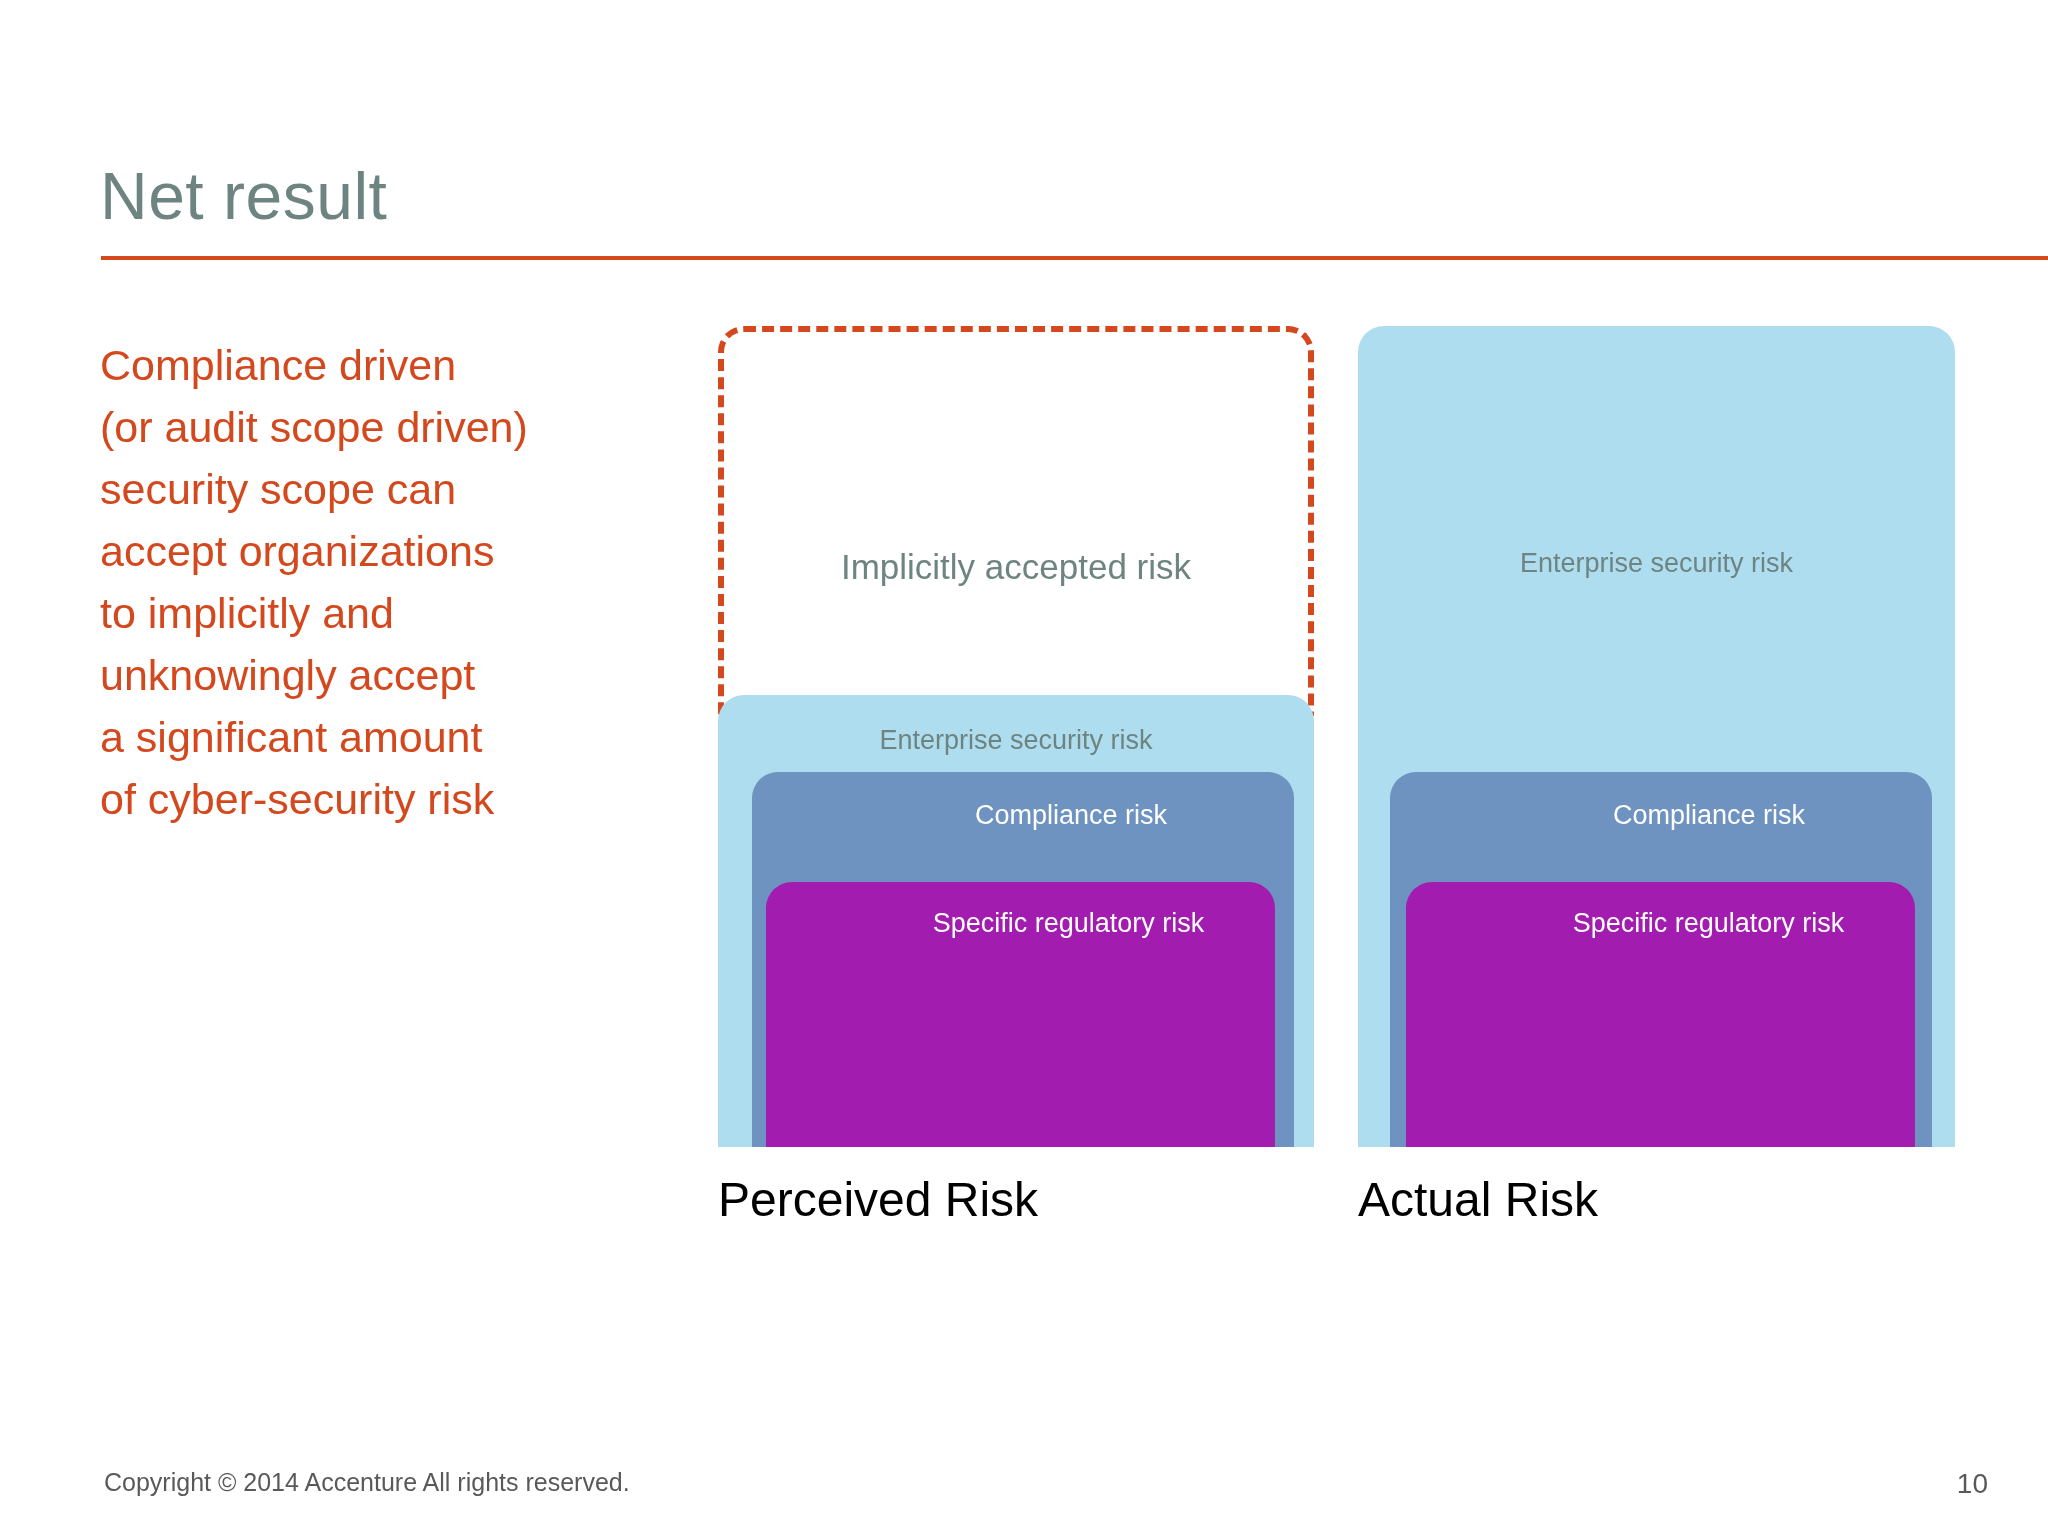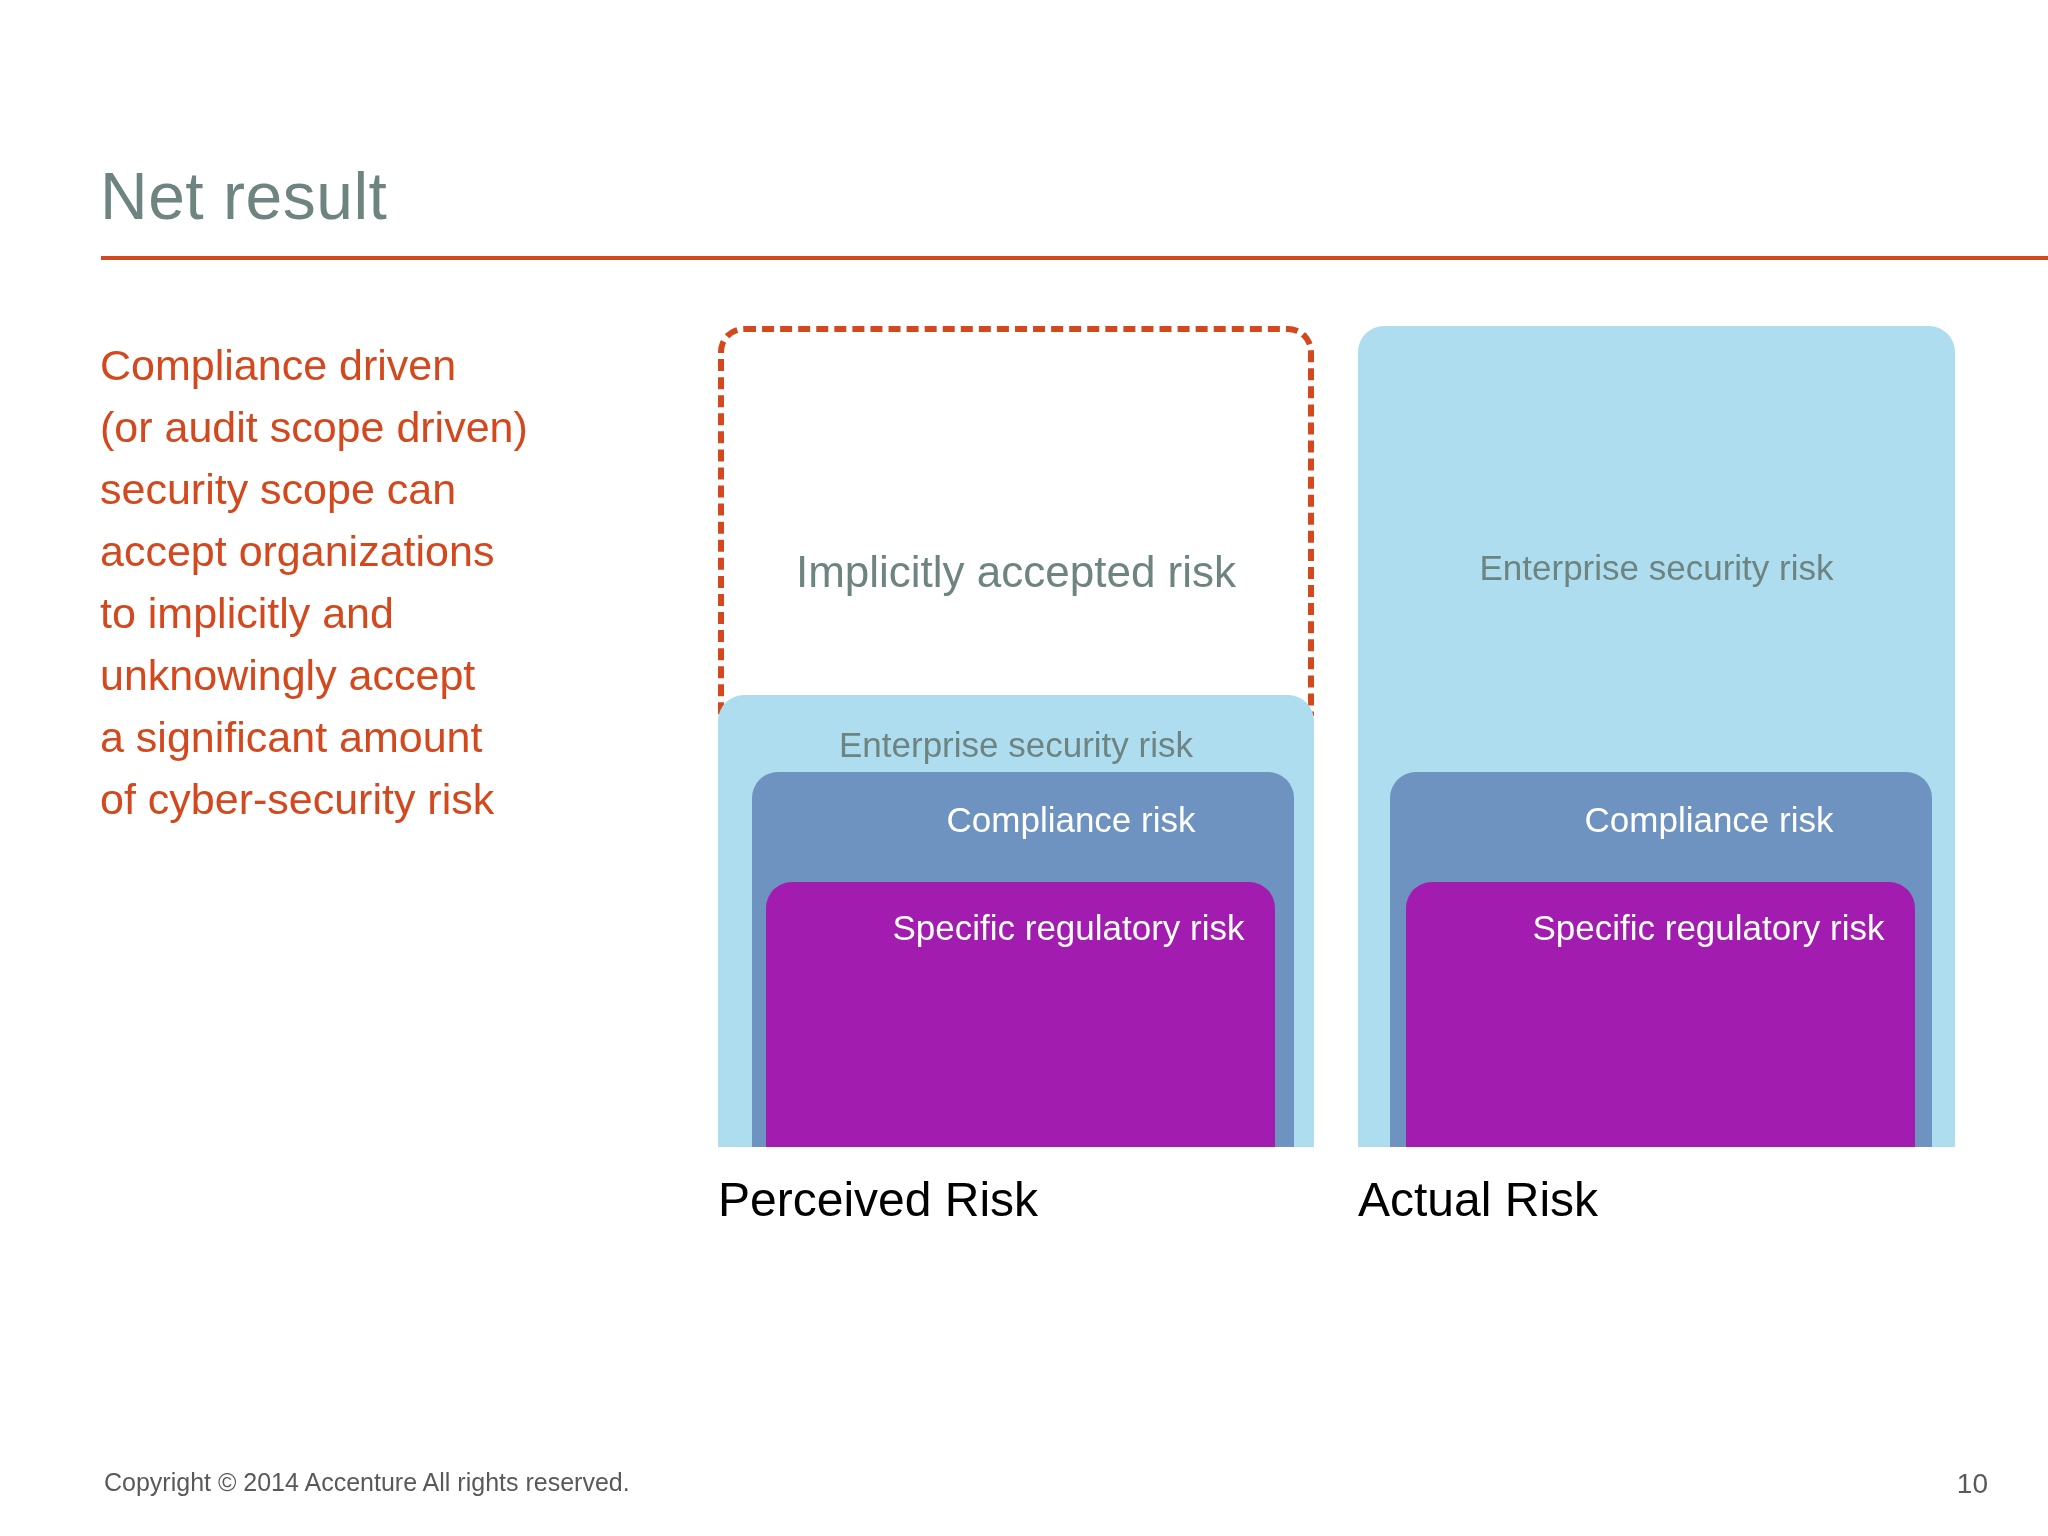--- a/index.html
+++ b/index.html
@@ -71,21 +71,21 @@
     border-bottom: none;
     border-radius: 26px 26px 0 0;
     box-sizing: border-box;
   }
   .dashed-outline-label {
     position: absolute;
     left: 718px;
     top: 547px;
     width: 596px;
     text-align: center;
-    font-size: 44px;
+    font-size: 35px;
     color: #6E8481;
     white-space: nowrap;
   }
 
   
   .layer {
     position: absolute;
     box-sizing: border-box;
   }
   .layer-lightblue {
@@ -98,21 +98,21 @@
   }
   .layer-red {
     background: #a21caf;
     border-radius: 26px 26px 0 0;
   }
   .layer-label {
     position: absolute;
     left: 0;
     width: 100%;
     text-align: center;
-    font-size: 35px;
+    font-size: 27px;
     white-space: nowrap;
   }
   .label-gray  { color: #6E8481; }
   .label-white { color: #ffffff; padding-left: 48px; }
 
   
   .col-caption {
     position: absolute;
     text-align: left;
     font-size: 48px;

